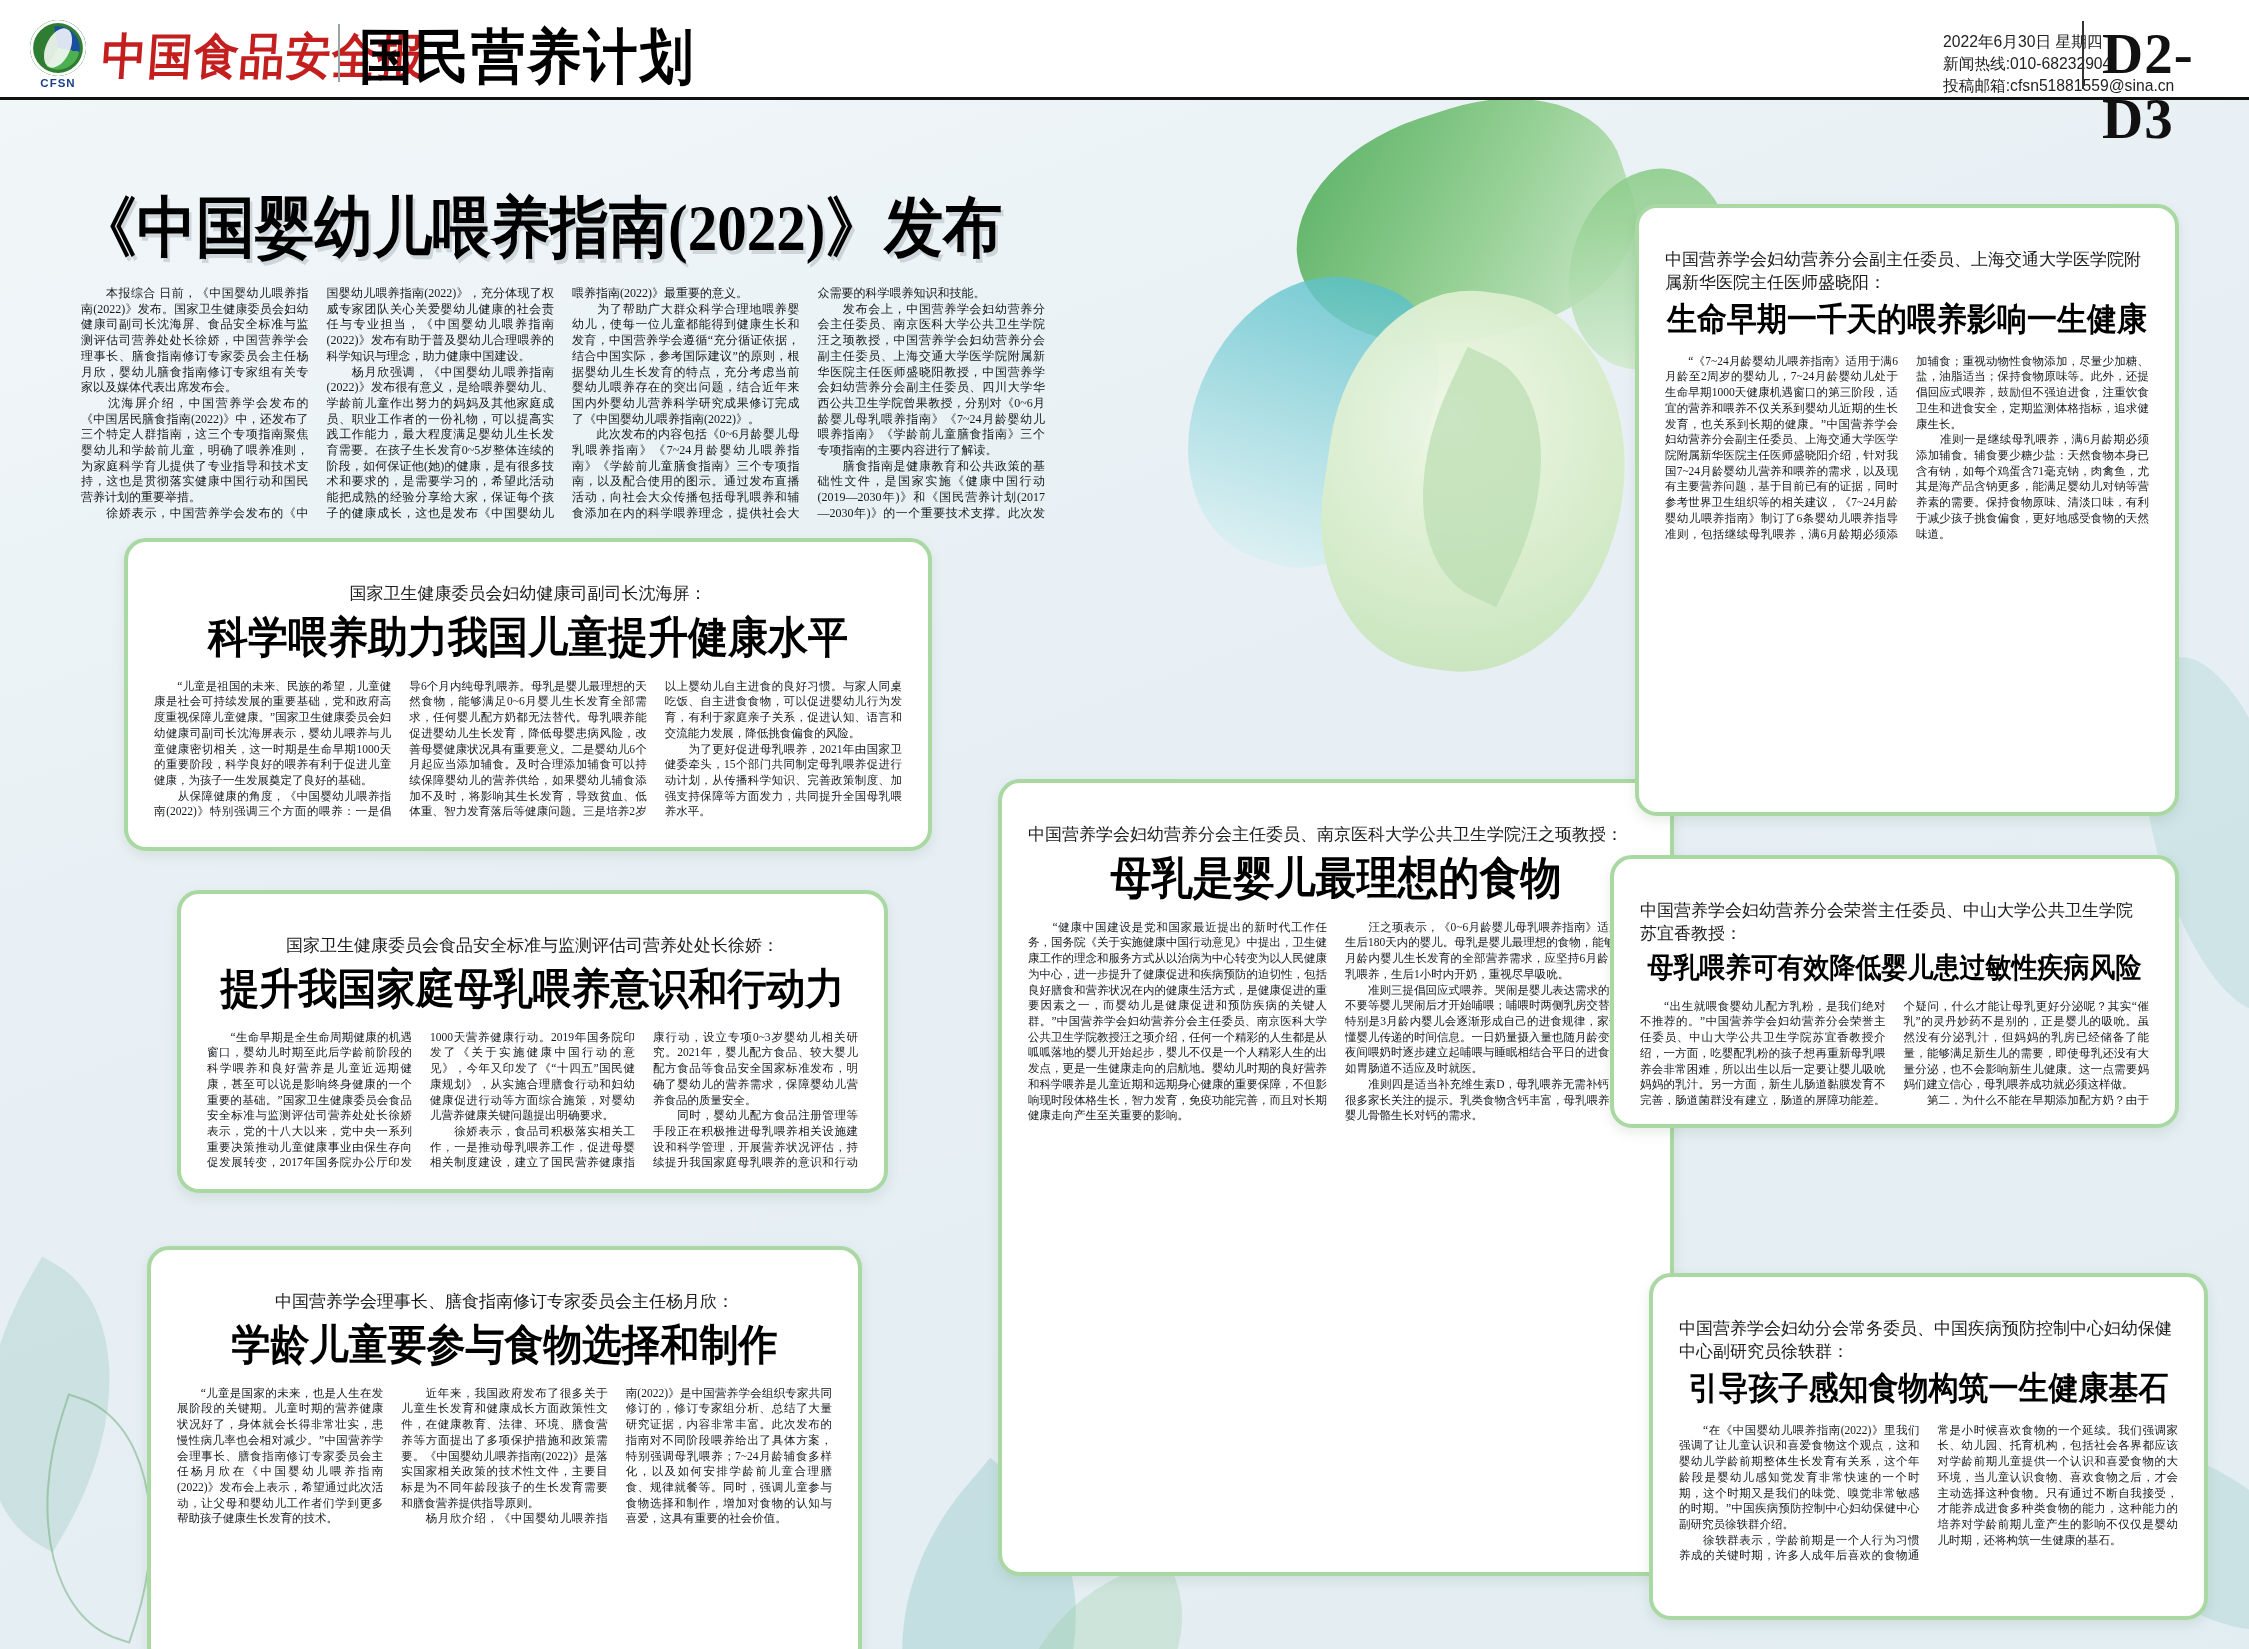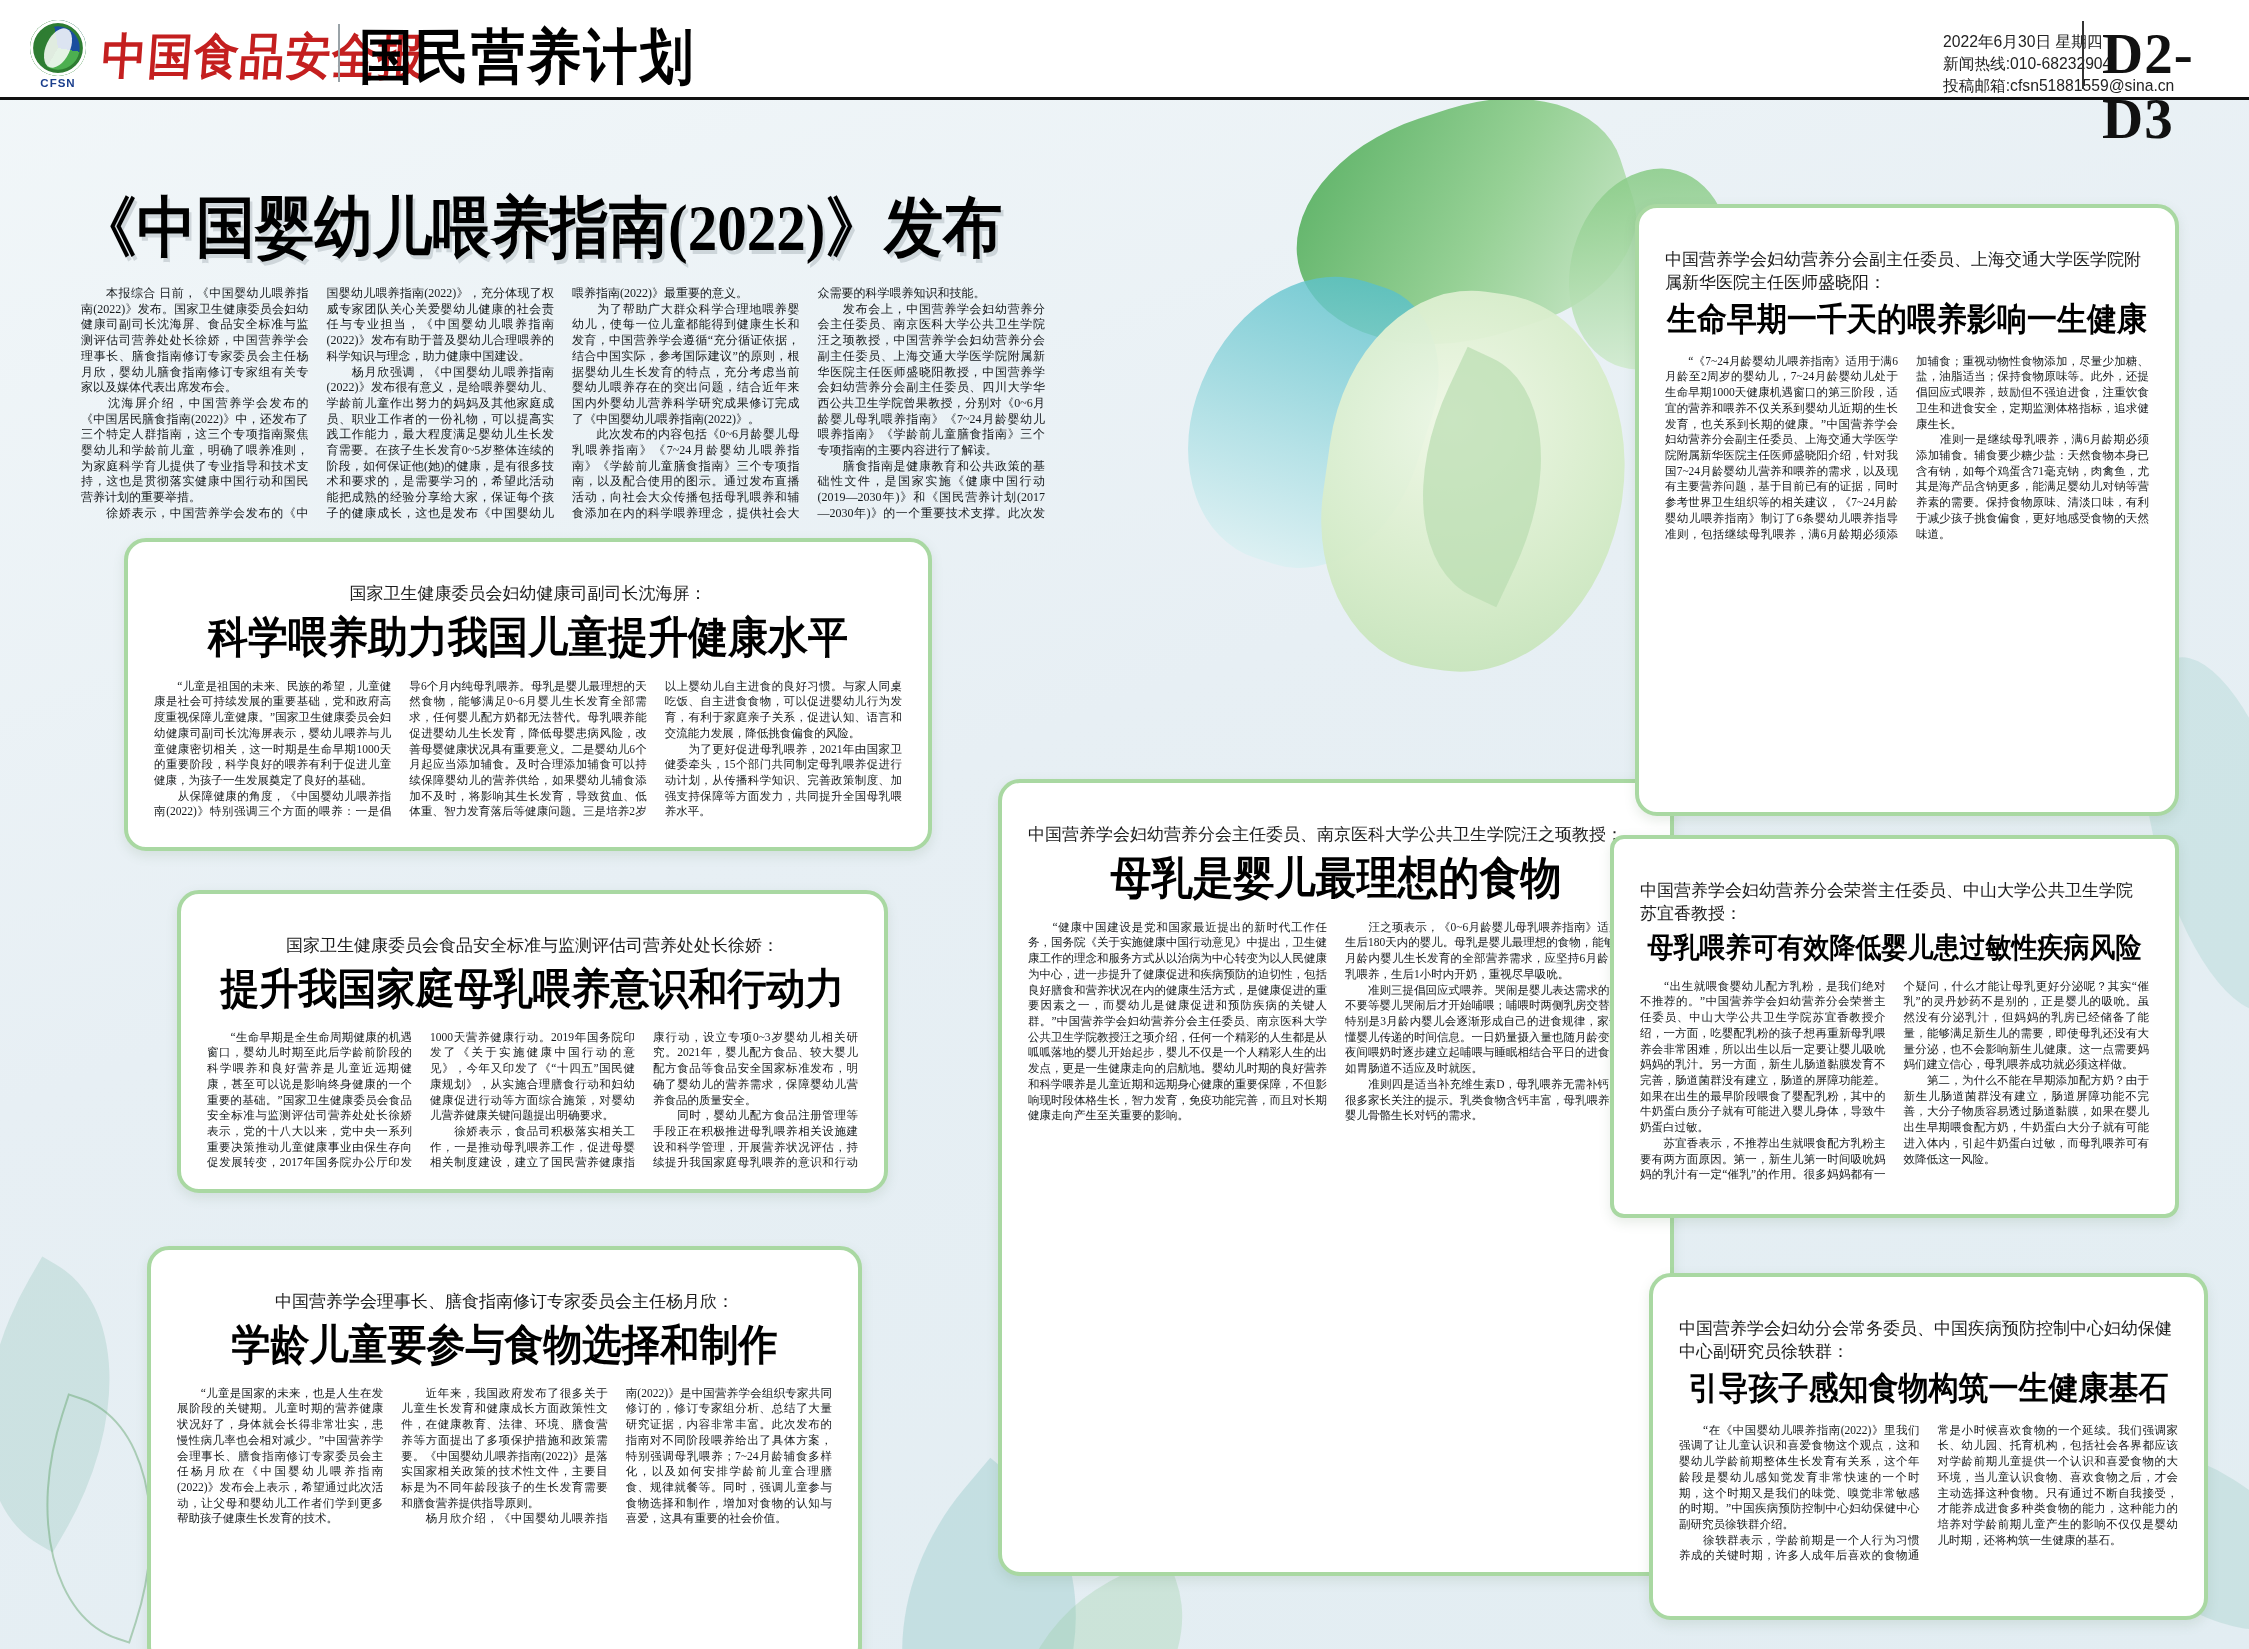--- a/index.html
+++ b/index.html
@@ -46,21 +46,21 @@
   #card1{left:124px;top:538px;width:808px;height:313px;}
   #card1 .headline{font-size:40px;} #card1 .body{column-count:3;}
   #card2{left:177px;top:890px;width:711px;height:303px;}
   #card2 .headline{font-size:39px;} #card2 .body{column-count:3;}
   #card3{left:147px;top:1246px;width:715px;height:422px;}
   #card3 .headline{font-size:39px;} #card3 .body{column-count:3;}
   #card4{left:998px;top:779px;width:676px;height:797px;}
   #card4 .headline{font-size:41px;} #card4 .body{column-count:2;}
   #card5{left:1635px;top:204px;width:544px;height:612px;}
   #card5 .headline{font-size:30px;} #card5 .body{column-count:2;}
-  #card6{left:1610px;top:835px;width:569px;height:383px;border-radius:14px;}
+  #card6{left:1610px;top:855px;width:569px;height:273px;}
   #card6 .headline{font-size:26px;} #card6 .body{column-count:2;}
   #card7{left:1649px;top:1273px;width:559px;height:347px;align-items:center;}
   #card7 .headline{font-size:30px;} #card7 .body{column-count:2;}
 </style>
 </head>
 <body>
 
 <div id="page">
 
   <div class="deco" style="left:1294px;top:110px;width:339px;height:230px;transform:rotate(-18deg);

